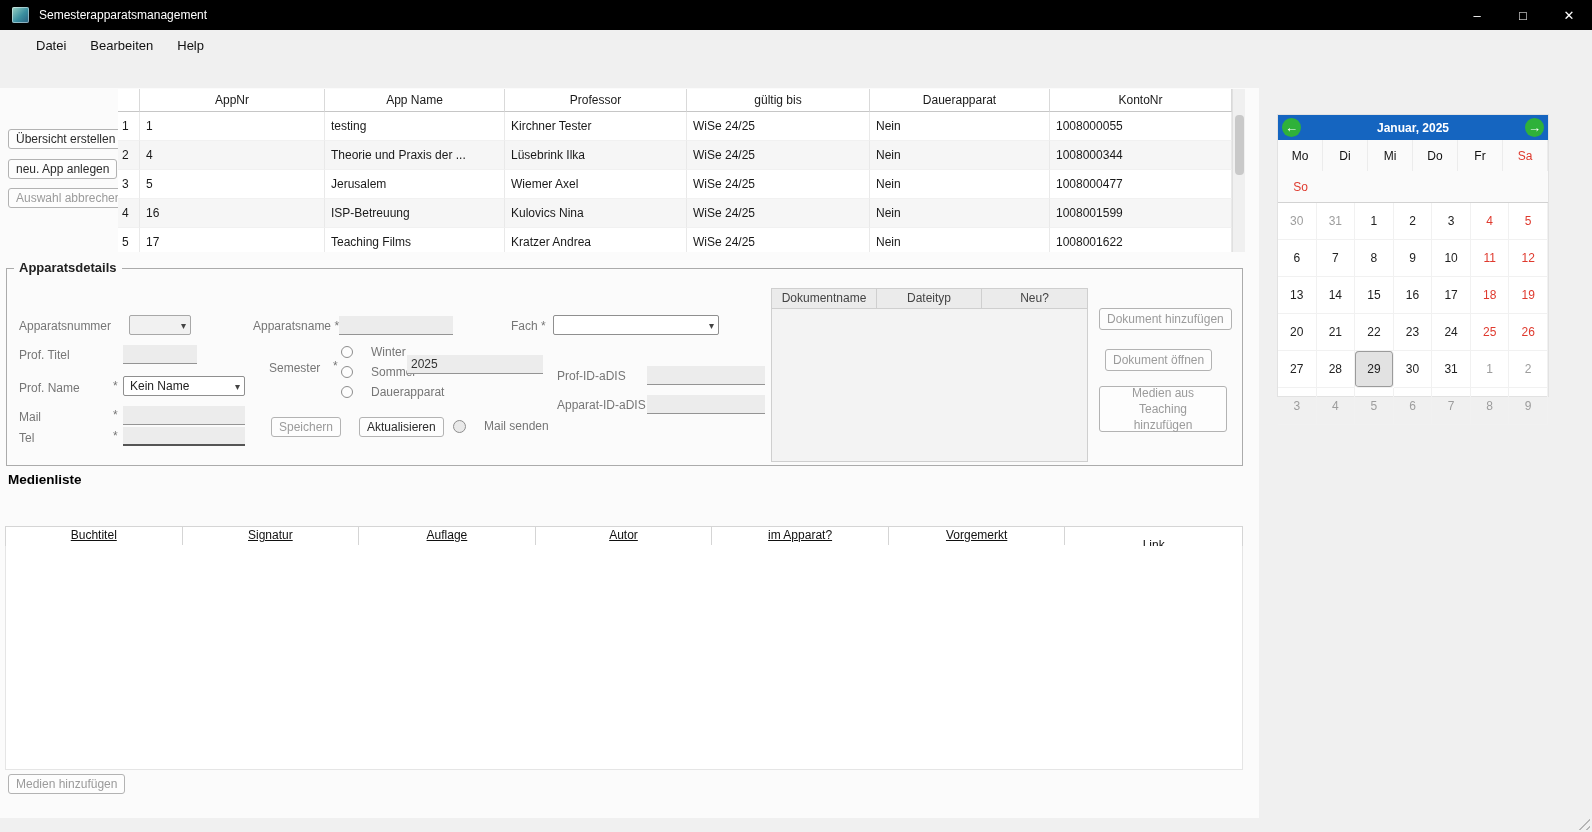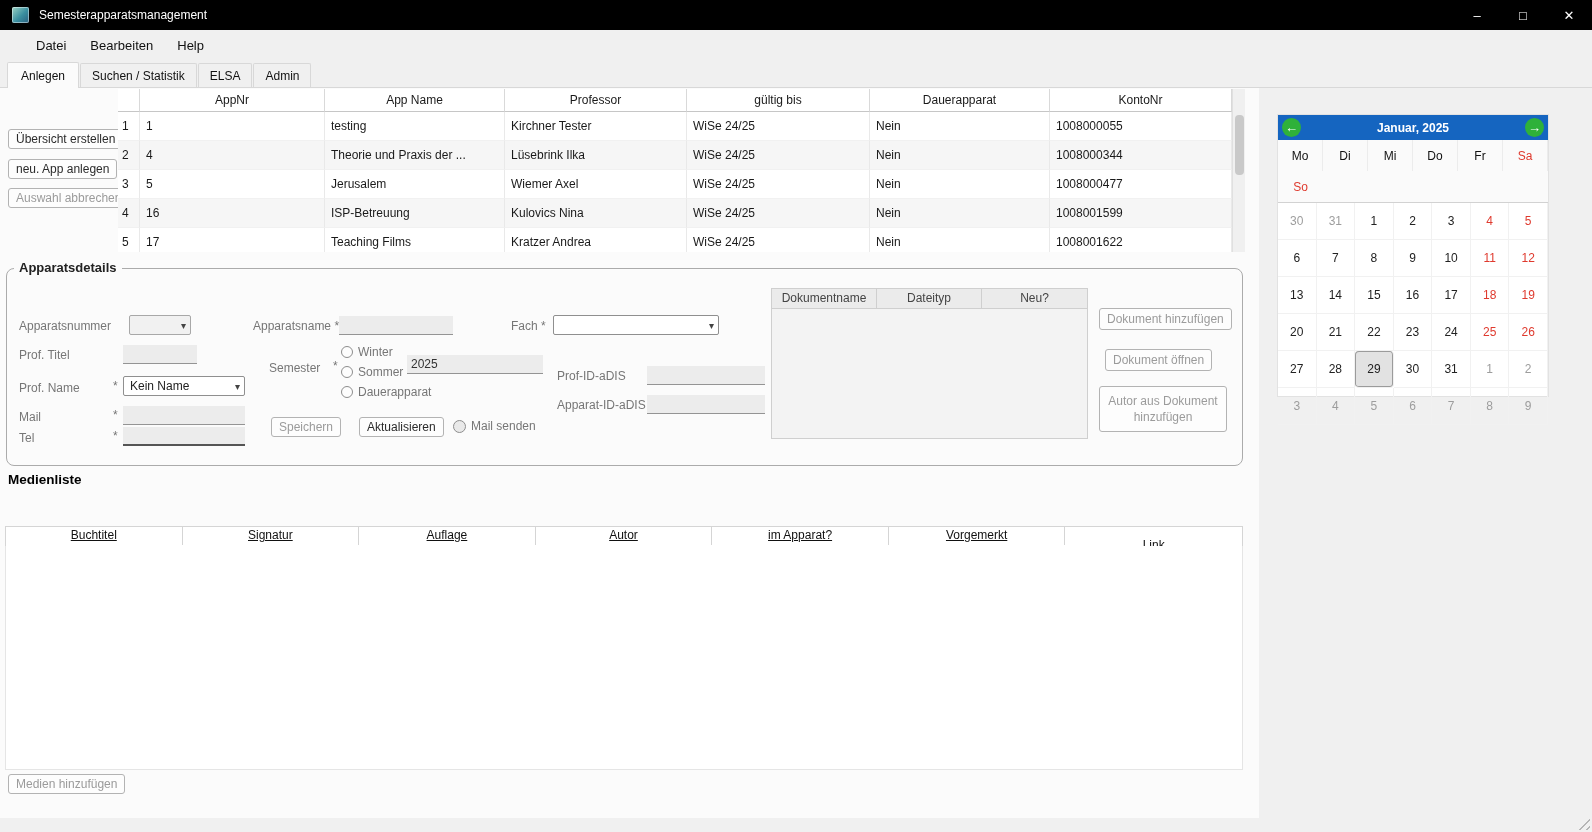--- a/index.html
+++ b/index.html
@@ -40,35 +40,35 @@
   .app-header,.app-row { display:grid; grid-template-columns:22px 185px 180px 182px 183px 180px 182px; width:1114px; }
   .ath { height:23px; line-height:22px; text-align:center; background:#fff; border-right:1px solid #d9d9d9; border-bottom:1px solid #c6c6c6; font-size:12px; color:#1a1a1a; overflow:hidden; }
   .app-row { height:29px; background:#fff; }
   .app-row.alt { background:#f6f6f6; }
   .atd { line-height:28px; padding-left:6px; font-size:12px; border-right:1px solid #e9e9e9; border-bottom:1px solid #f1f1f1; white-space:nowrap; overflow:hidden; }
   .atd.rownum { padding-left:4px; }
   .app-vscroll { position:absolute; top:0; right:0; width:13px; height:100%; background:#f0f0f0; border-left:1px solid #e0e0e0; }
   .app-vscroll .thumb { position:absolute; top:26px; left:2px; width:9px; height:60px; border-radius:4px; background:#c9c9c9; }
 
   
-  .groupbox { position:absolute; left:6px; top:180px; width:1237px; height:198px; border:1px solid #ababab; border-radius:8px; }
+  .groupbox { position:absolute; left:6px; top:180px; width:1237px; height:198px; border:1px solid #ababab; border-radius:0; }
   .legend { position:absolute; left:7px; top:-9px; background:#fbfbfb; padding:0 5px; font-size:13px; font-weight:bold; color:#222; }
   .flabel { position:absolute; font-size:12px; color:#767676; white-space:nowrap; }
   .req { color:#767676; }
   .ffield { position:absolute; height:19px; background:#ececec; border:none; border-bottom:1px solid #949494; font-size:12px; color:#333; padding:0 4px; font-family:inherit; outline:none; }
   .ffield.strong { border-bottom:2px solid #555; }
   .combo { position:absolute; height:20px; background:#fff; border:1px solid #8f8f8f; border-radius:2px; display:flex; align-items:center; padding:0 4px 0 6px; font-size:12px; color:#222; cursor:default; }
   .combo.gray { background:#f1f1f1; border-color:#a8a8a8; }
   .combo .combo-arrow { margin-left:auto; font-size:10px; color:#444; padding-left:4px; }
-  .radio { position:absolute; display:flex; align-items:center; gap:5px; cursor:default; }
+  .radio { position:absolute; display:flex; align-items:center; gap:18px; cursor:default; }
   .rdot { width:12px; height:12px; border-radius:50%; border:1px solid #8d8d8d; background:#fdfdfd; flex:none; }
   .cdot { width:13px; height:13px; border-radius:50%; border:1px solid #8d8d8d; background:#e9e9e9; flex:none; }
   .rlabel { font-size:12px; color:#767676; white-space:nowrap; }
 
-  .doc-table { position:absolute; left:764px; top:19px; width:317px; height:151px; background:#f3f3f3; border:1px solid #cfcfcf; }
+  .doc-table { position:absolute; left:764px; top:19px; width:317px; height:174px; background:#f3f3f3; border:1px solid #cfcfcf; }
   .doc-header { display:grid; grid-template-columns:1fr 1fr 1fr; }
   .doc-th { height:20px; line-height:19px; text-align:center; background:#ebebeb; border-right:1px solid #cfcfcf; border-bottom:1px solid #cfcfcf; font-size:12px; color:#444; }
   .doc-th:last-child { border-right:none; }
 
   
   .media-title { position:absolute; left:8px; top:384px; font-size:13.5px; font-weight:bold; color:#000; }
   .media-header { position:absolute; left:5px; top:438px; width:1238px; display:grid; grid-template-columns:repeat(7,1fr); background:#fff; border:1px solid #d5d5d5; }
   .media-th { height:18px; line-height:17px; text-align:center; font-size:12px; border-right:1px solid #d5d5d5; color:#111; overflow:hidden;text-decoration:underline; }
   .media-th:last-child { border-right:none;margin-top:10px; }
   .media-body { position:absolute; left:5px; top:458px; width:1238px; height:224px; background:#fff; border:1px solid #e5e5e5; border-top:none; }
@@ -108,26 +108,20 @@
       <div class="win-btn">✕</div>
     </div>
   </div>
 
   <div class="menubar">
     <span class="menu-item">Datei</span>
     <span class="menu-item">Bearbeiten</span>
     <span class="menu-item">Help</span>
   </div>
 
-  <div class="tabstrip">
-    <div class="tab active">Anlegen</div>
-    <div class="tab">Suchen / Statistik</div>
-    <div class="tab">ELSA</div>
-    <div class="tab">Admin</div>
-  </div>
 
   <div class="tabpage">
 
     <div class="btn" style="left:8px;top:41px">Übersicht erstellen</div>
     <div class="btn" style="left:8px;top:71px">neu. App anlegen</div>
     <div class="btn disabled" style="left:8px;top:100px">Auswahl abbrechen</div>
 
     <div class="app-table">
       <div class="app-header">
           <div class="ath rownum"></div>
@@ -257,21 +251,21 @@
 
       <div class="doc-table">
         <div class="doc-header">
             <div class="doc-th">Dokumentname</div>
             <div class="doc-th">Dateityp</div>
             <div class="doc-th">Neu?</div>
           </div>
       </div>
       <div class="btn disabled" style="left:1092px;top:39px;height:22px">Dokument hinzufügen</div>
       <div class="btn disabled" style="left:1098px;top:80px;height:22px">Dokument öffnen</div>
-      <div class="btn disabled multiline" style="left:1092px;top:117px;width:128px;height:46px">Autor aus Dokument hinzufügen</div>
+      <div class="btn disabled multiline" style="left:1092px;top:117px;width:128px;height:46px">Medien aus Teaching hinzufügen</div>
     </div>
 
     <div class="media-title">Medienliste</div>
     <div class="media-header">
         <div class="media-th">Buchtitel</div>
         <div class="media-th">Signatur</div>
         <div class="media-th">Auflage</div>
         <div class="media-th">Autor</div>
         <div class="media-th">im Apparat?</div>
         <div class="media-th">Vorgemerkt</div>

